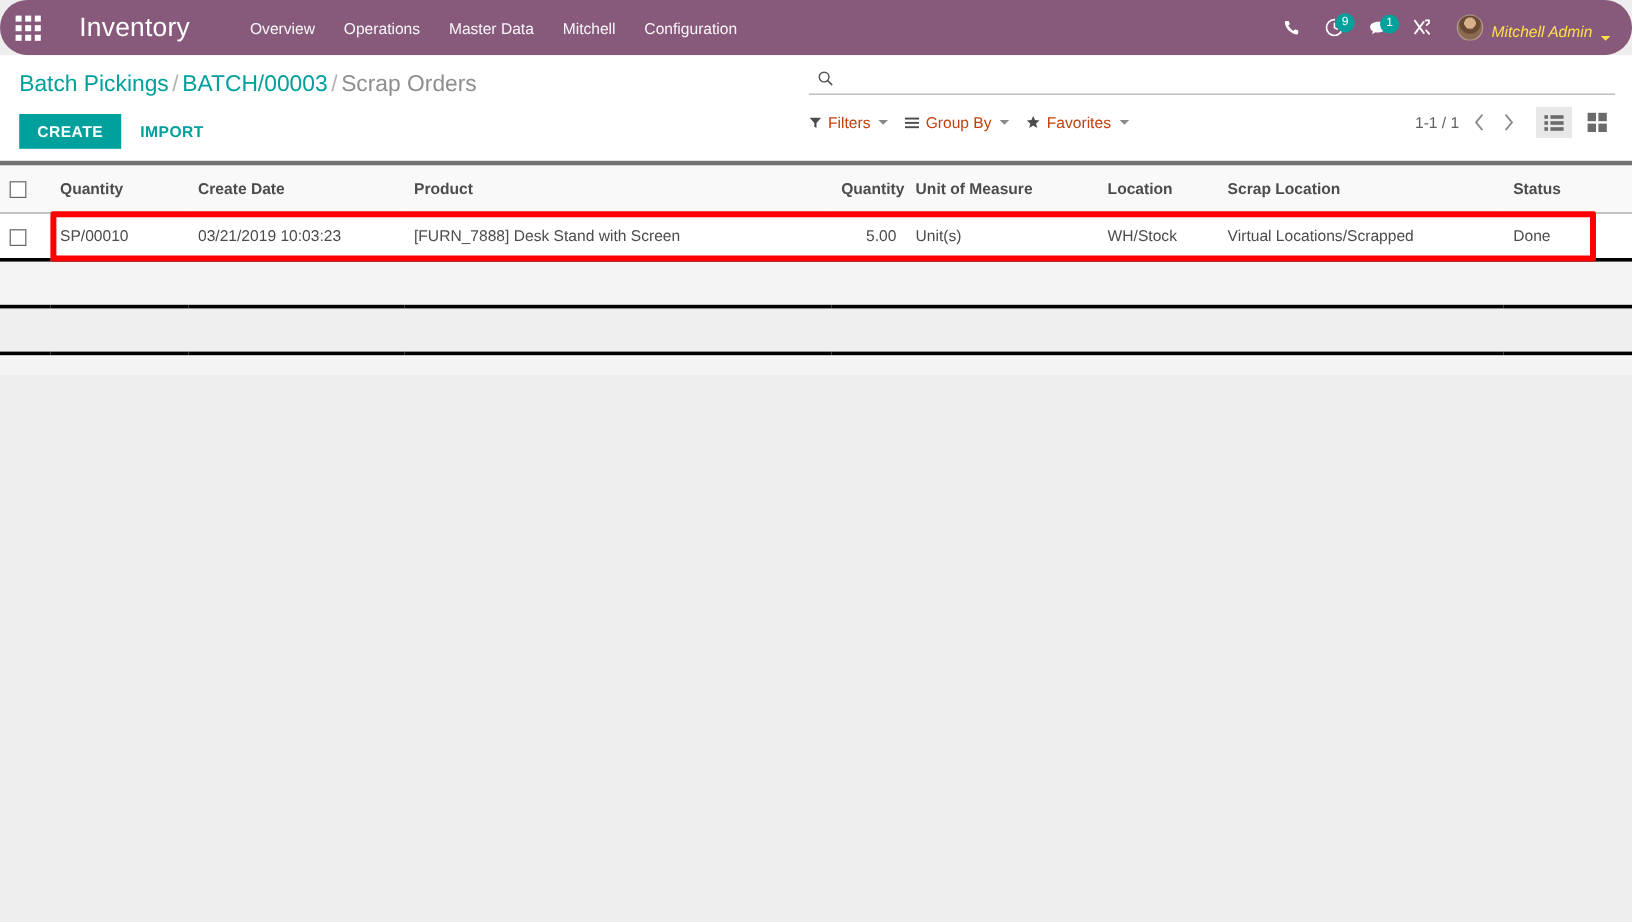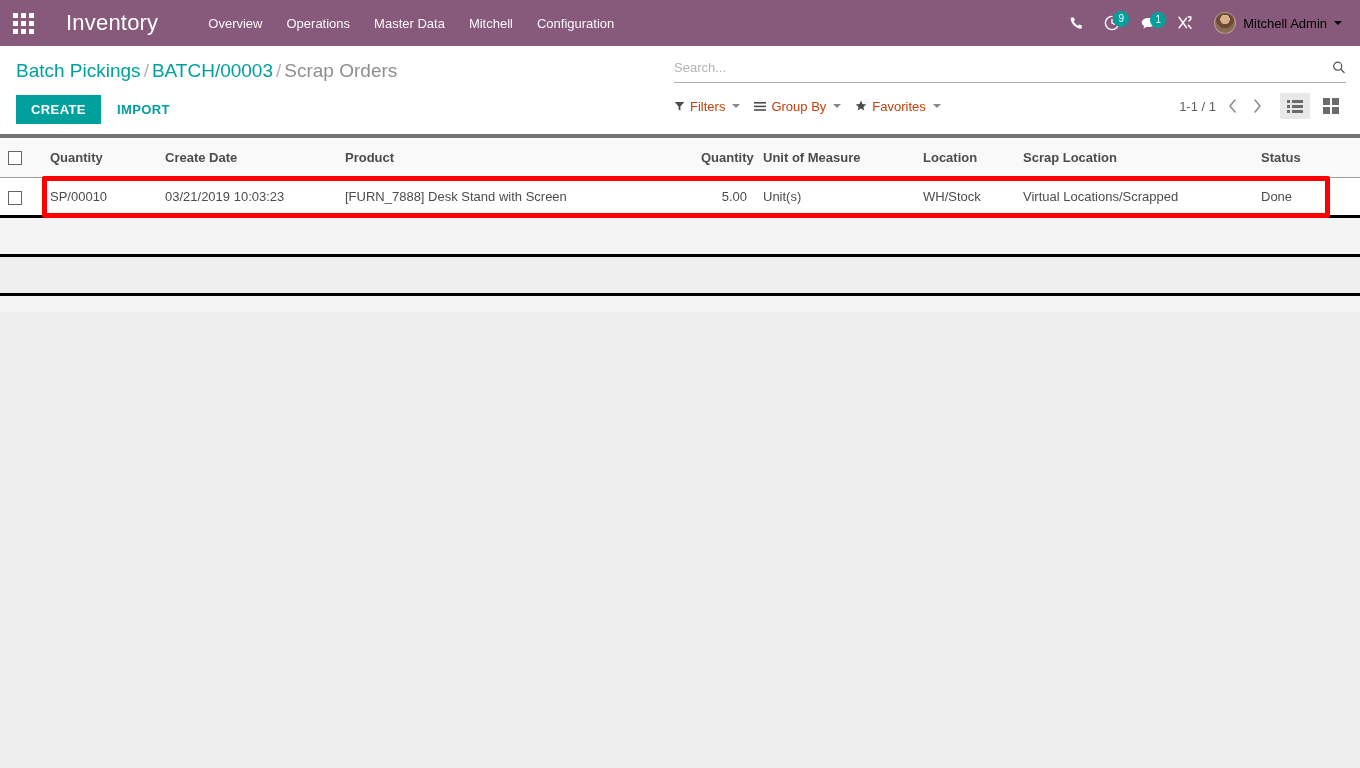--- a/index.html
+++ b/index.html
@@ -14,20 +14,21 @@
 
   
   .navbar {
     height: 46px;
     background: #875A7B;
     display: flex;
     align-items: center;
     padding: 0 12px 0 0;
     color: #ffffff;
     position: relative;
+    border-radius: 23px;
   }
   .apps-btn {
     width: 46px; height: 46px;
     display: flex; align-items: center; justify-content: center;
     cursor: pointer;
   }
   .apps-grid {
     display: grid;
     grid-template-columns: repeat(3, 5px);
     grid-template-rows: repeat(3, 5px);
@@ -74,26 +75,27 @@
     color: #ffffff;
     font-size: 10px;
     line-height: 1;
     min-width: 16px; height: 16px;
     border-radius: 9px;
     display: flex; align-items: center; justify-content: center;
     padding: 0 4px;
     font-weight: normal;
   }
   .user-menu {
-    display: flex; align-items: center; gap: 7px;
+    display: flex; align-items: flex-end; gap: 7px;
     padding: 4px 6px 4px 10px;
     cursor: pointer;
-    color: #000000;
+    color: #fde047;
     font-size: 13px;
     white-space: nowrap;
+    font-style: italic;
   }
   .avatar {
     width: 22px; height: 22px; border-radius: 50%;
     background: radial-gradient(circle at 50% 32%, #d8b08c 0 28%, #6b4a35 29% 52%, #8a6a52 53% 100%);
     border: 1px solid rgba(255,255,255,.35);
     flex-shrink: 0;
   }
   .caret-down {
     width: 0; height: 0;
     border-left: 4px solid transparent;
@@ -352,21 +354,20 @@
           <a>Batch Pickings</a><span class="sep">/</span><a>BATCH/00003</a><span class="sep">/</span><span class="active">Scrap Orders</span>
         </div>
         <div class="btn-group">
           <button class="btn-create">CREATE</button>
           <button class="btn-import">IMPORT</button>
         </div>
       </div>
 
       <div class="cp-right">
         <div class="searchview">
-          <input type="text" placeholder="Search..." style="">
           <span class="search-icon">
             <svg width="15" height="15" viewBox="0 0 16 16">
               <circle cx="7.2" cy="6.6" r="4.3" stroke="#555" stroke-width="1.3" fill="none"></circle>
               <path d="M10.4 9.8 L14 13.3" stroke="#555" stroke-width="1.4" stroke-linecap="round"></path>
             </svg>
           </span>
         </div>
 
         <div class="filter-row">
           <div class="filters">

